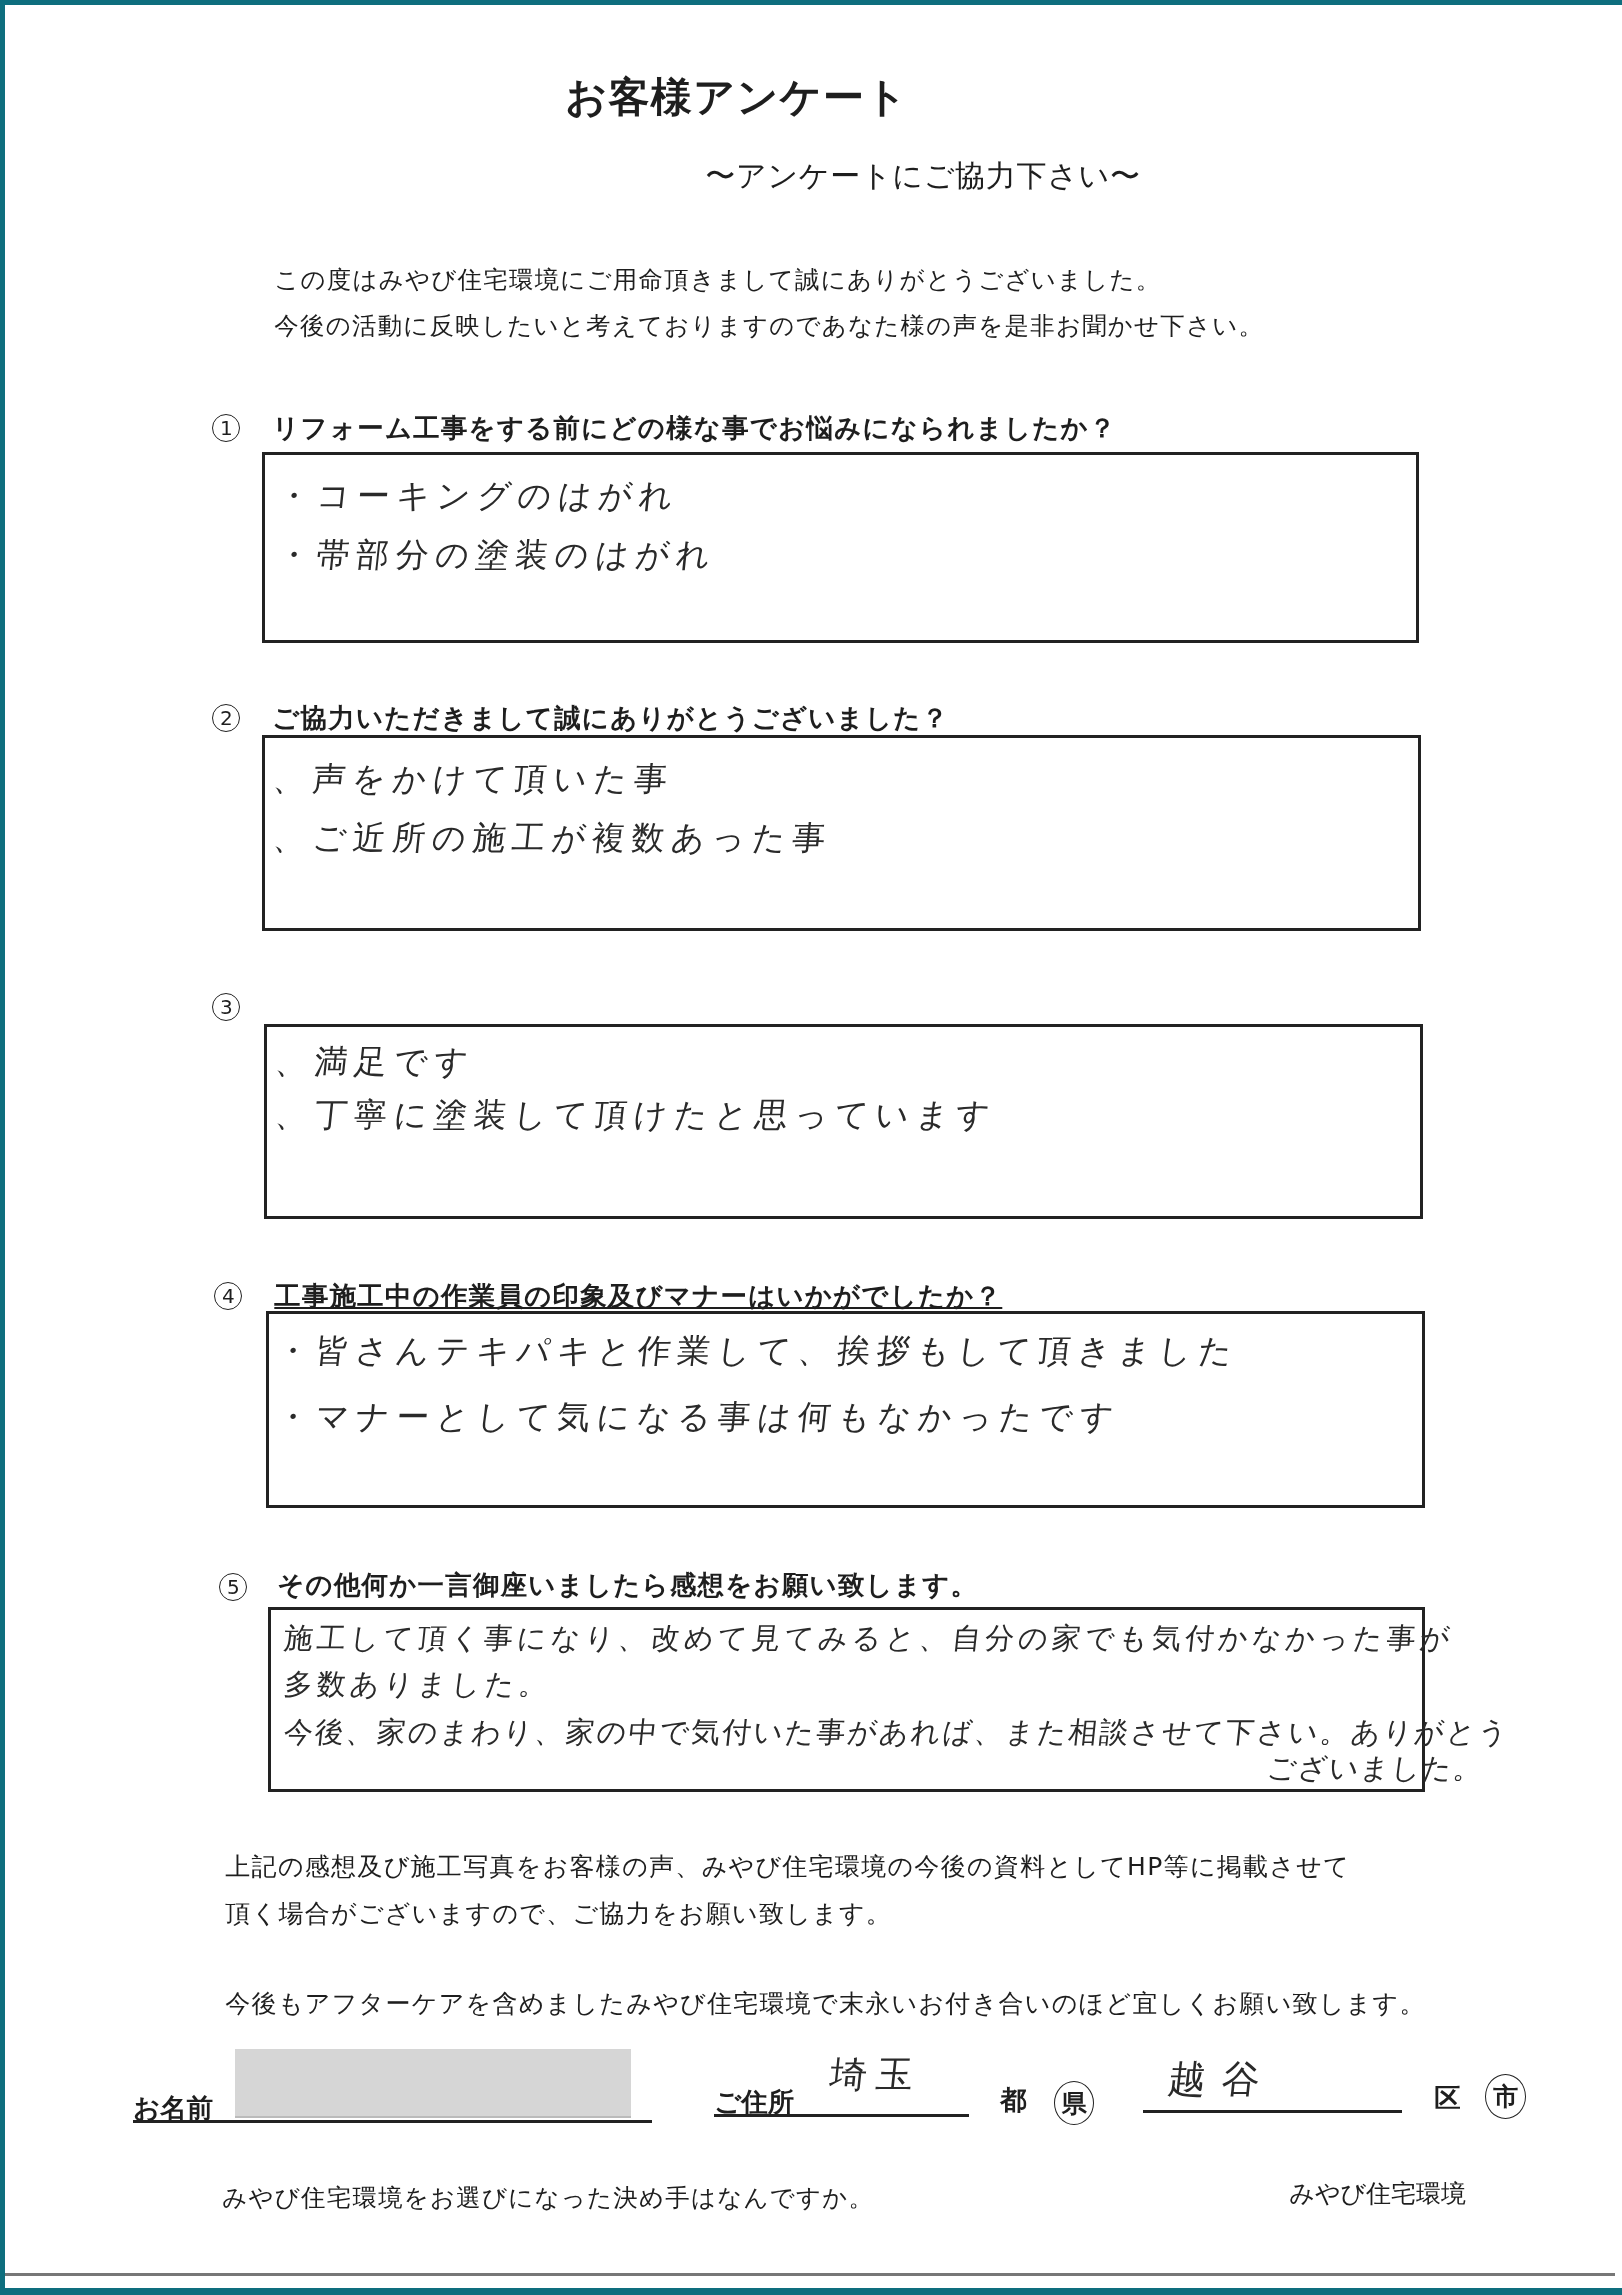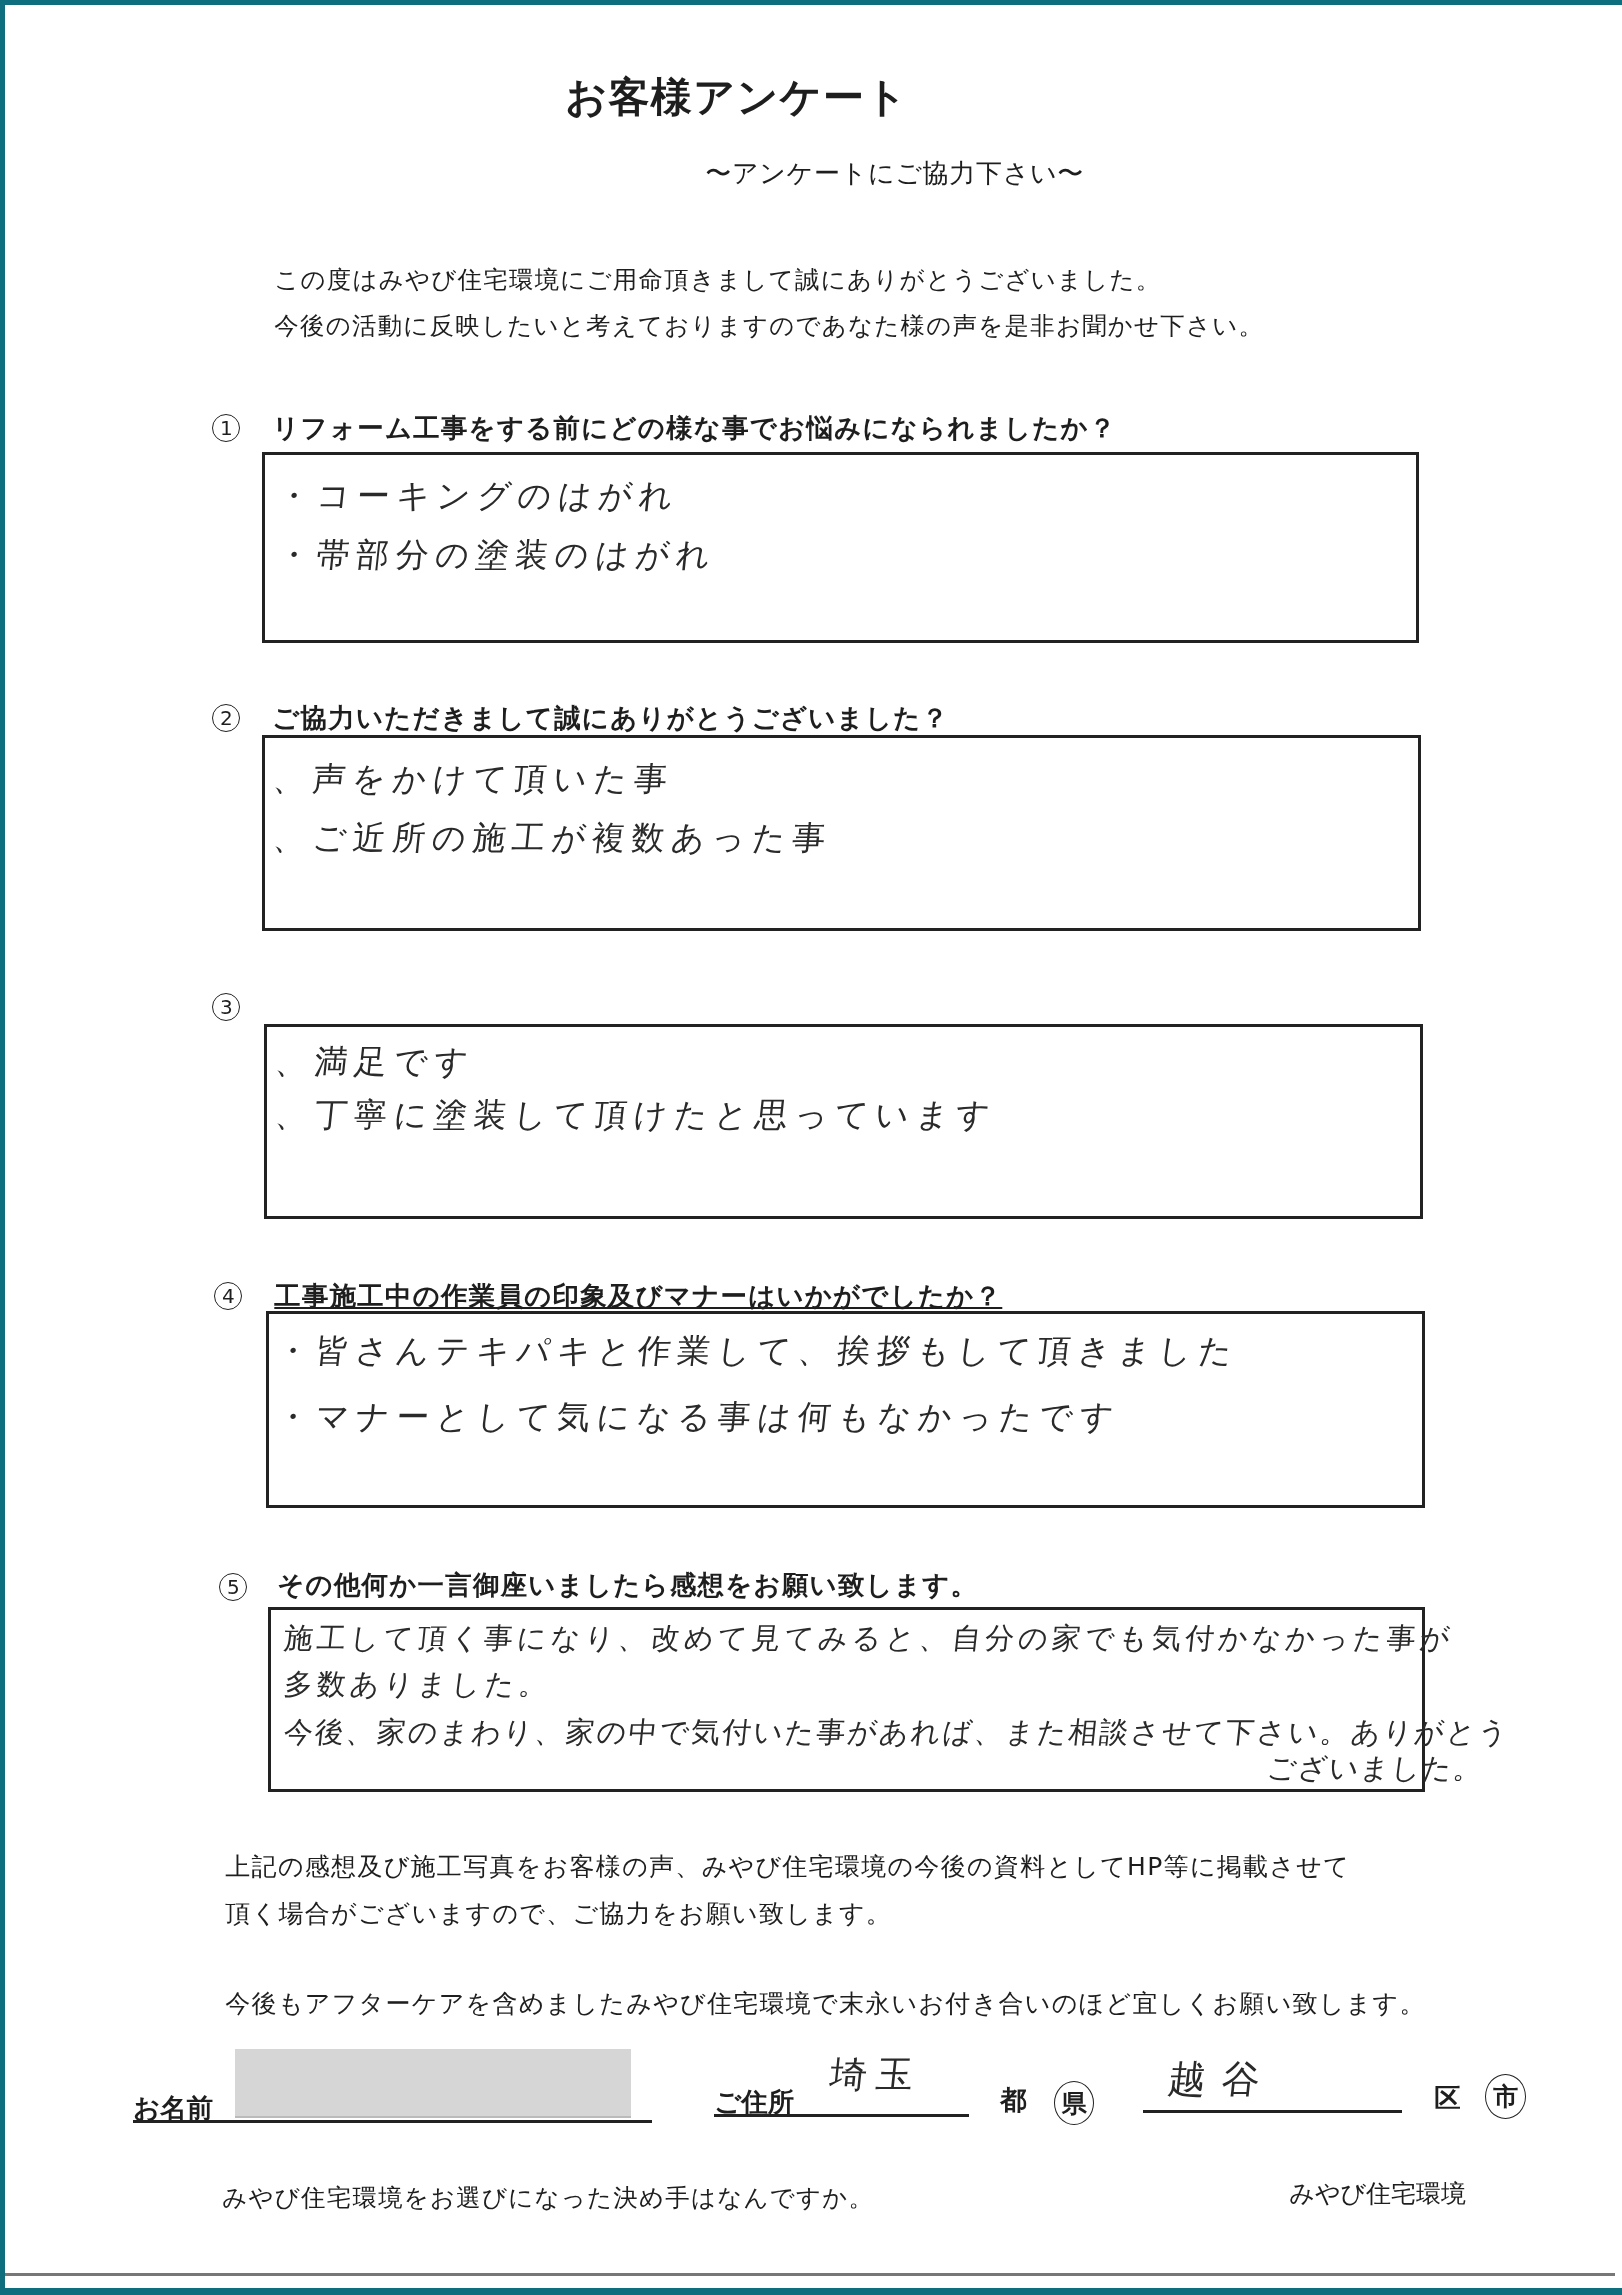--- a/index.html
+++ b/index.html
@@ -1,21 +1,21 @@
 <!DOCTYPE html>
 <html style="font-size:10.6px"><head>
 <meta charset="utf-8">
 <style>
   html, body { margin:0; padding:0; }
   body { width:1622px; height:2295px; position:relative; background:#0e6e7e; overflow:hidden;
          font-family:"DejaVu Sans","Liberation Sans",sans-serif; color:#1e1e1e; }
   .sheet { position:absolute; left:5.3px; top:5.3px; width:1620px; height:2283px; background:#ffffff; }
   .abs { position:absolute; white-space:nowrap; }
   .title { left:560px; top:65px; font-size:41px; font-weight:bold; letter-spacing:1.3px; }
-  .subtitle { left:700px; top:151px; font-size:26px; letter-spacing:0.7px; }
+  .subtitle { left:700px; top:151px; font-size:30px; letter-spacing:0.7px; }
   .intro { left:269px; font-size:24.4px; letter-spacing:1.3px; }
   .qnum { font-size:26.4px; width:28px; height:28px; border:1.7px solid #222; border-radius:50%;
           display:flex; align-items:center; justify-content:center; font-size:20px; box-sizing:border-box; }
   .qtext { font-size:26.4px; font-weight:bold; letter-spacing:1.3px; }
   .box { position:absolute; border:3.3px solid #222; box-sizing:border-box; background:#fff; }
   .hand { position:absolute; white-space:nowrap; font-family:"DejaVu Sans",sans-serif;
           font-size:33px; color:#2a2a2a; font-weight:200; letter-spacing:6.6px; transform:skewX(-6deg); }
   .hand.small { font-size:29px; letter-spacing:4px; }
   .note { left:220px; font-size:25px; letter-spacing:1.3px; }
   .label-bold { font-size:26.4px; font-weight:bold; }

